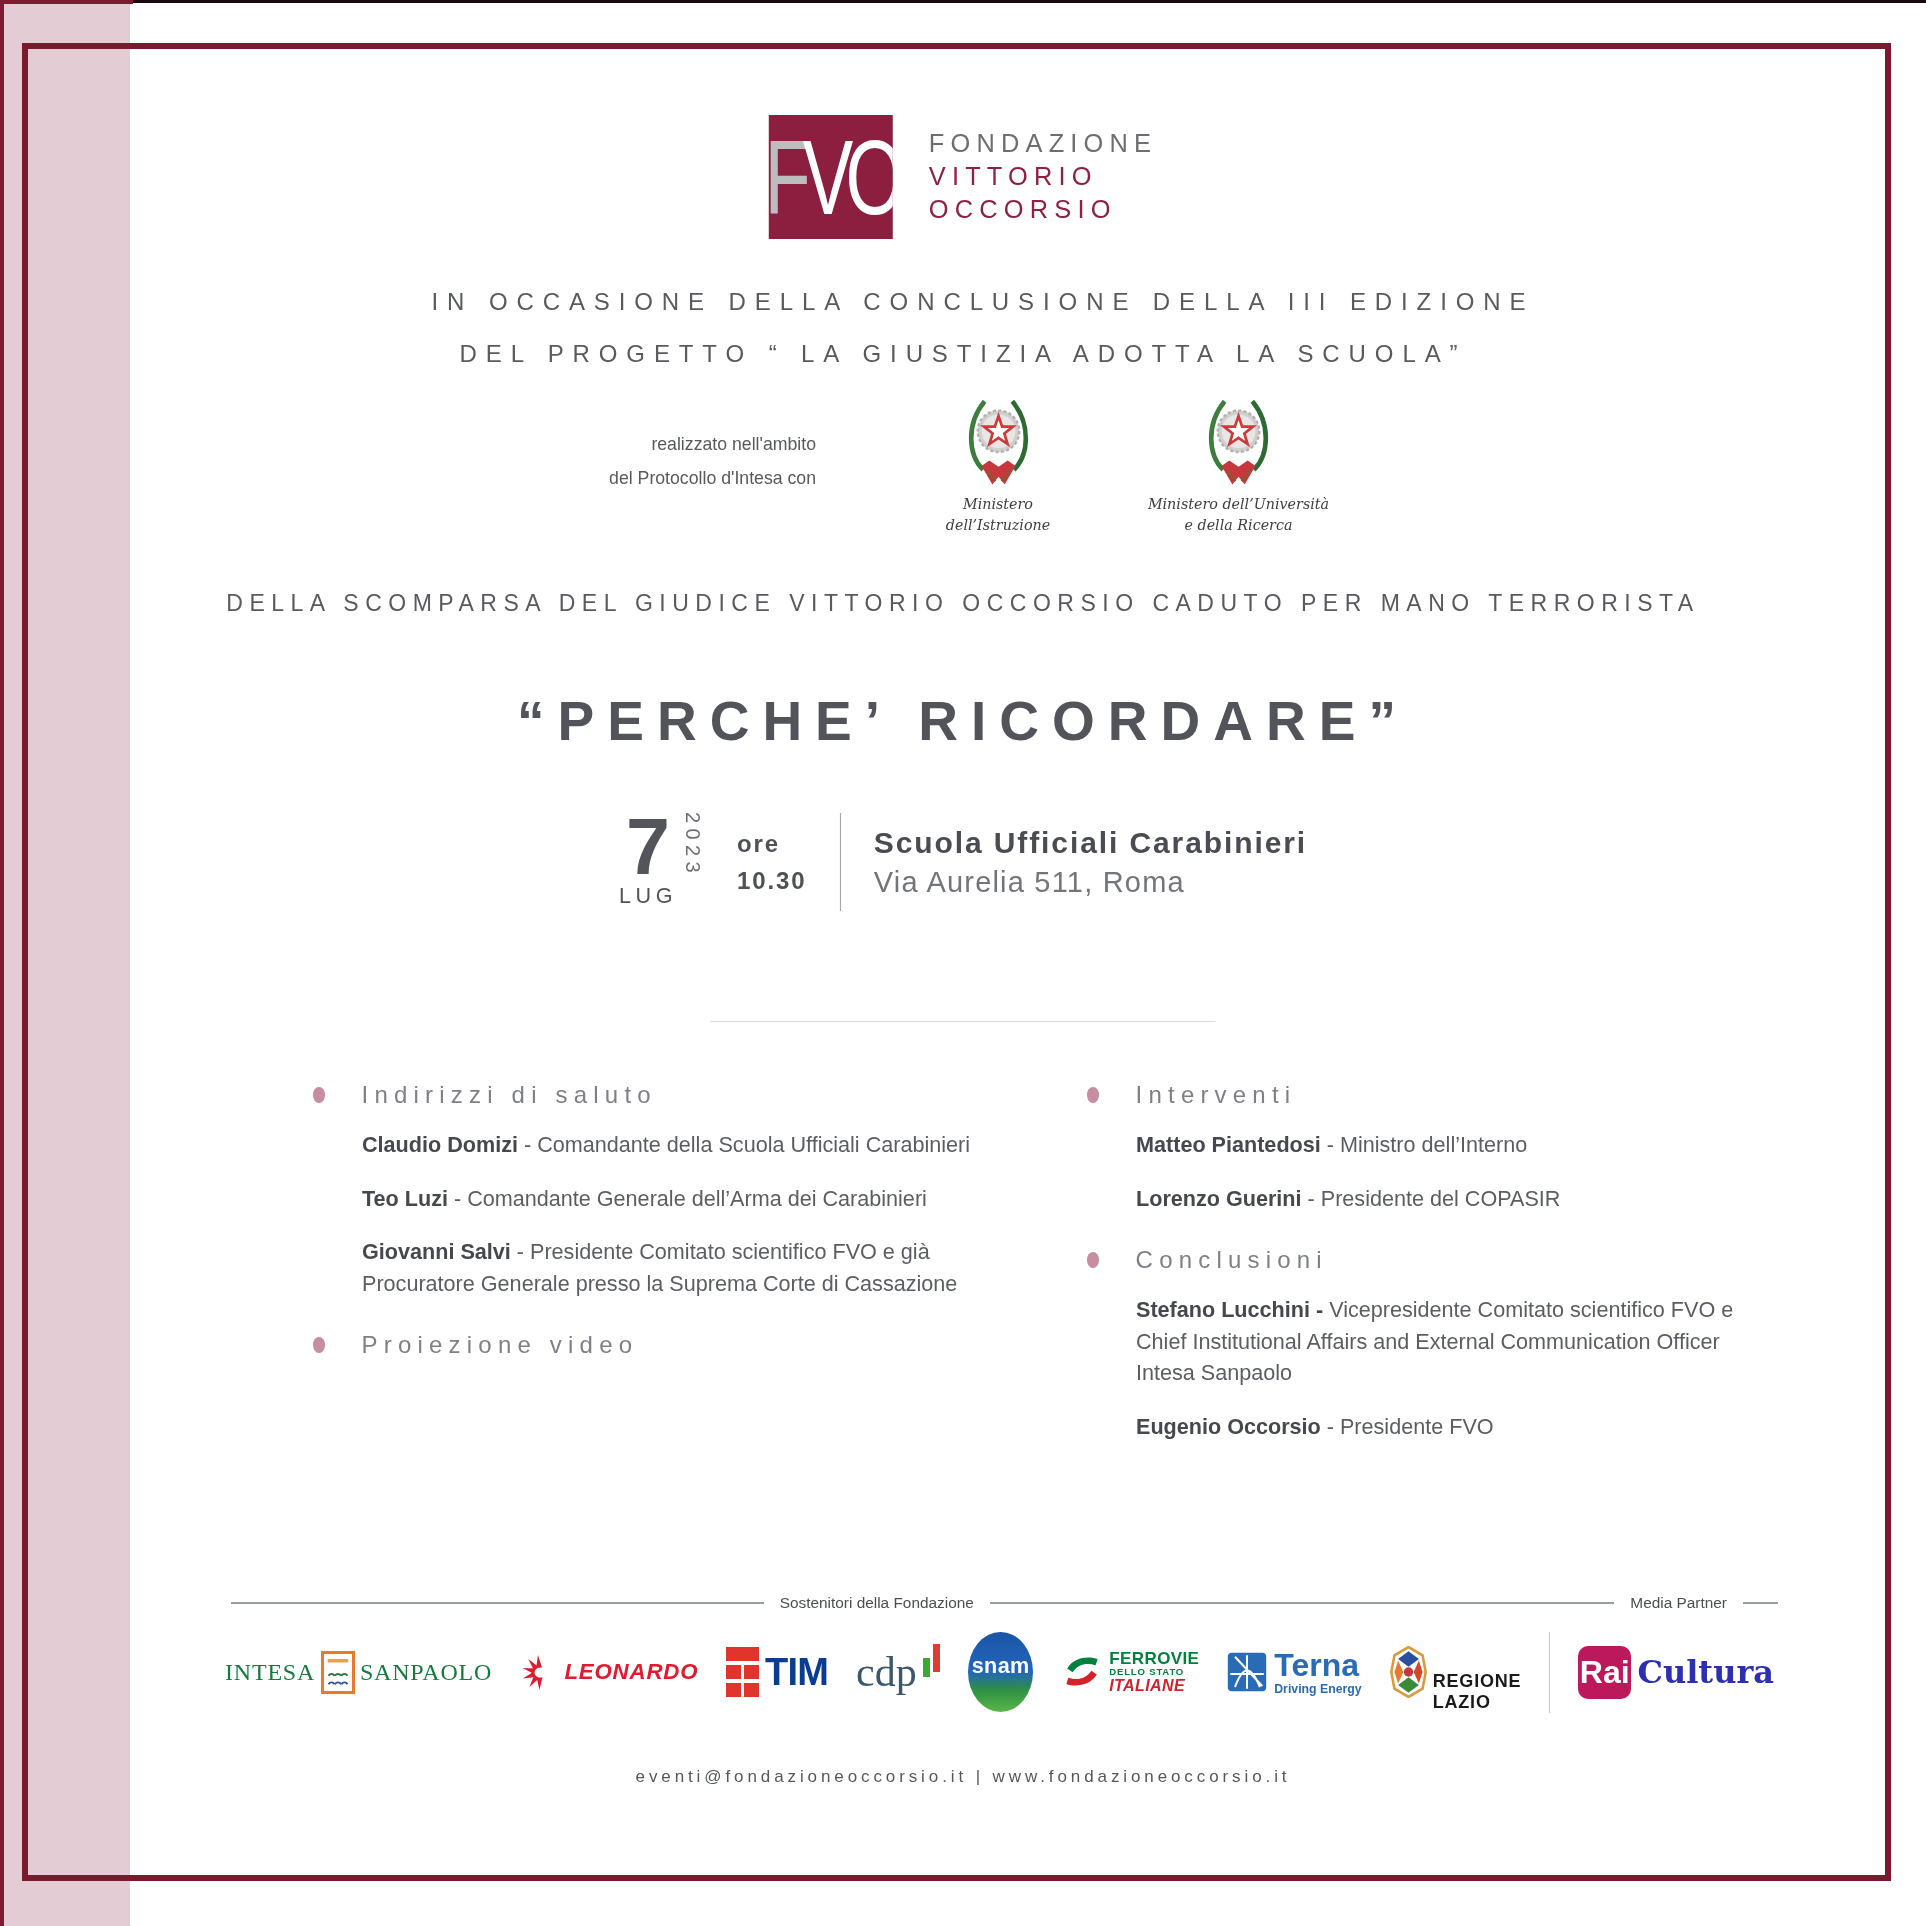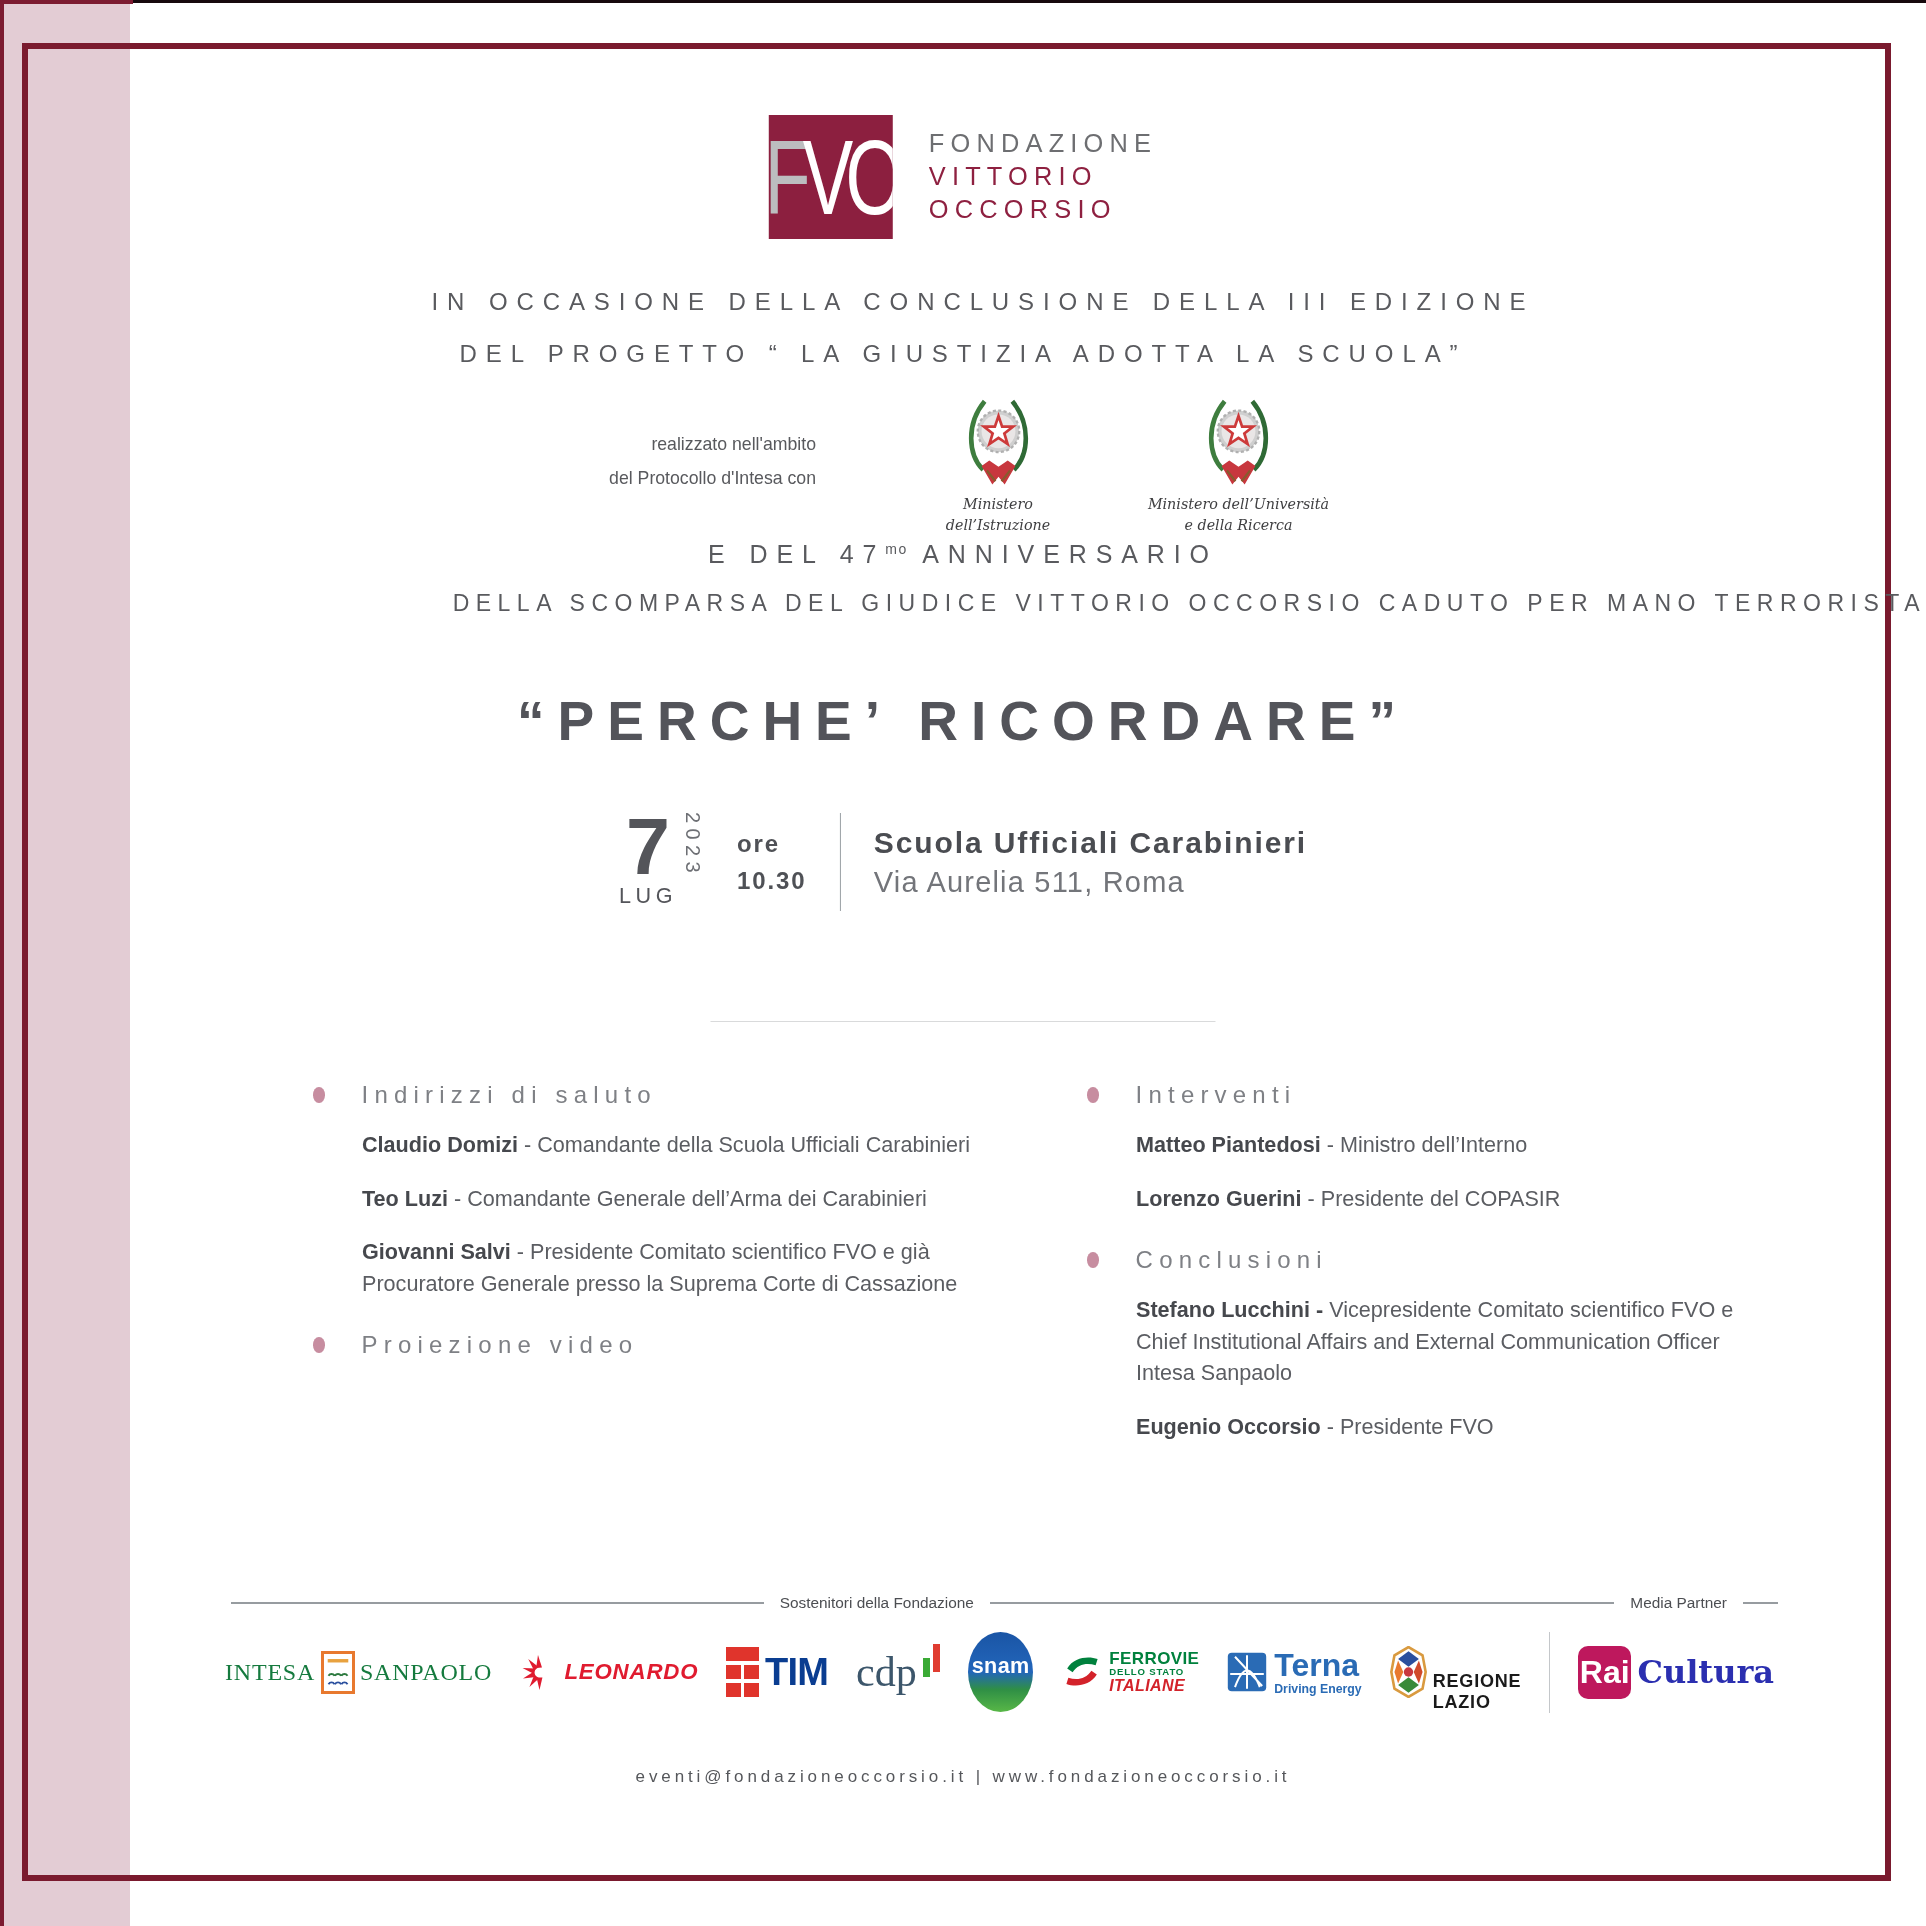--- a/index.html
+++ b/index.html
@@ -26,21 +26,21 @@
   
   .protocol{position:absolute;top:389px;left:0;width:100%;height:162px;}
   .prot-text{position:absolute;left:385px;width:431px;top:39px;text-align:right;font-size:17.7px;color:#58595d;line-height:1.9;}
   .emblem-block{position:absolute;top:0;text-align:center;}
   .emblem1{left:921px;width:154px;}
   .emblem2{left:1146px;width:185px;}
   .emb-caption{font-family:"DejaVu Serif", serif;font-style:italic;font-size:14.3px;color:#3f3f41;line-height:1.45;margin-top:3.9px;}
   
   .ann{position:absolute;top:540px;width:100%;text-align:center;font-size:25px;letter-spacing:8.9px;color:#595a5e;white-space:nowrap;}
   .ann sup{font-size:14px;letter-spacing:1.5px;}
-  .scom{position:absolute;top:590px;width:100%;text-align:right;font-size:23px;letter-spacing:6.5px;color:#595a5e;white-space:nowrap;}
+  .scom{position:absolute;top:590px;width:100%;text-align:center;font-size:23px;letter-spacing:6.5px;color:#595a5e;white-space:nowrap;}
   
   .title{position:absolute;top:689px;width:100%;text-align:center;font-size:55px;font-weight:bold;letter-spacing:13px;color:#53545a;white-space:nowrap;}
   
   .event{position:absolute;top:812px;left:50%;transform:translateX(-50%);display:flex;align-items:center;gap:33px;}
   .date{display:flex;align-items:flex-start;}
   .day-wrap{text-align:center;}
   .day{font-size:79px;font-weight:bold;color:#54555a;line-height:.88;}
   .month{font-size:21.6px;letter-spacing:4.6px;color:#54555a;margin-top:3.1px;line-height:1;}
   .year{writing-mode:vertical-rl;font-size:20px;letter-spacing:5.4px;color:#6d6f74;margin-left:3.9px;height:100px;}
   .time{font-size:24px;font-weight:bold;color:#4f5156;line-height:1.55;letter-spacing:1.9px;text-align:left;}
@@ -149,21 +149,20 @@
       </div>
       <div class="emblem-block emblem2">
         <svg width="77" height="100" viewBox="0 0 100 130">
             <use href="#emblema"></use>
           </svg>
         <div class="emb-caption">Ministero dell’Università</div>
         <div class="emb-caption" style="margin-top:0">e della Ricerca</div>
       </div>
     </div>
 
-    <div class="ann"><span>E DEL 47</span><sup>mo</sup><span> ANNIVERSARIO</span></div>
     <div class="scom">DELLA SCOMPARSA DEL GIUDICE VITTORIO OCCORSIO CADUTO PER MANO TERRORISTA</div>
 
     <div class="title">“PERCHE’ RICORDARE”</div>
 
     <div class="event">
       <div class="date">
         <div class="day-wrap">
           <div class="day">7</div>
           <div class="month">LUG</div>
         </div>

